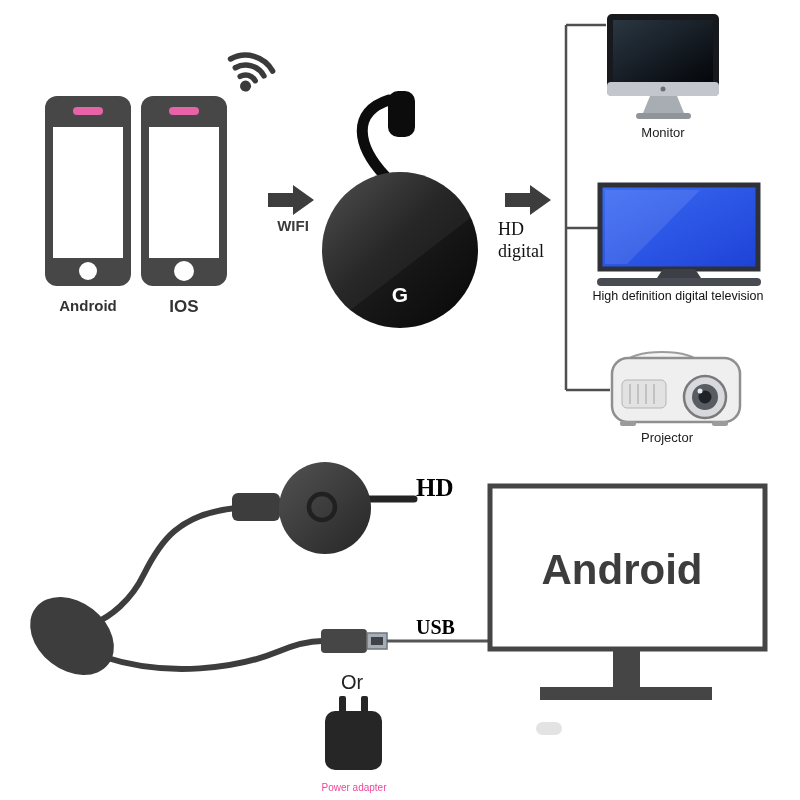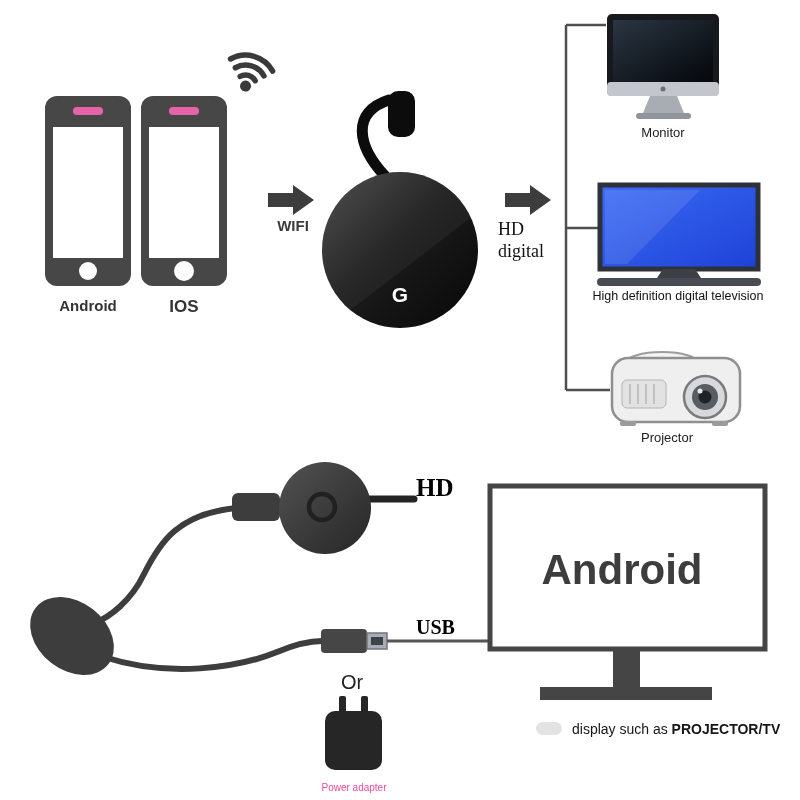--- a/index.html
+++ b/index.html
@@ -159,17 +159,14 @@
   <div class="abs lbl serif" style="left:416px;top:616px;font-size:20px;font-weight:bold;color:#000;">USB</div>
 
   <div class="abs lbl" style="left:341px;top:671px;font-size:20px;font-weight:500;color:#222;">Or</div>
 
   <div class="abs lbl center" style="left:306px;top:782px;width:96px;font-size:10px;color:#ec4899;">Power adapter</div>
 
   <div class="abs lbl center" style="left:532px;top:546px;width:180px;font-size:42px;font-weight:800;color:#3d3d3d;">Android</div>
 
   <div class="abs" style="left:536px;top:722px;width:26px;height:13px;background:#dcdcdc;border-radius:7px;opacity:0.8;"></div>
 
-  <div class="abs lbl" style="left:572px;top:721px;font-size:14px;color:#161616;white-space:nowrap;">
-    <span>display such as </span><b>PROJECTOR/TV</b>
-  </div>
 
 </div>
 
 </body></html>

